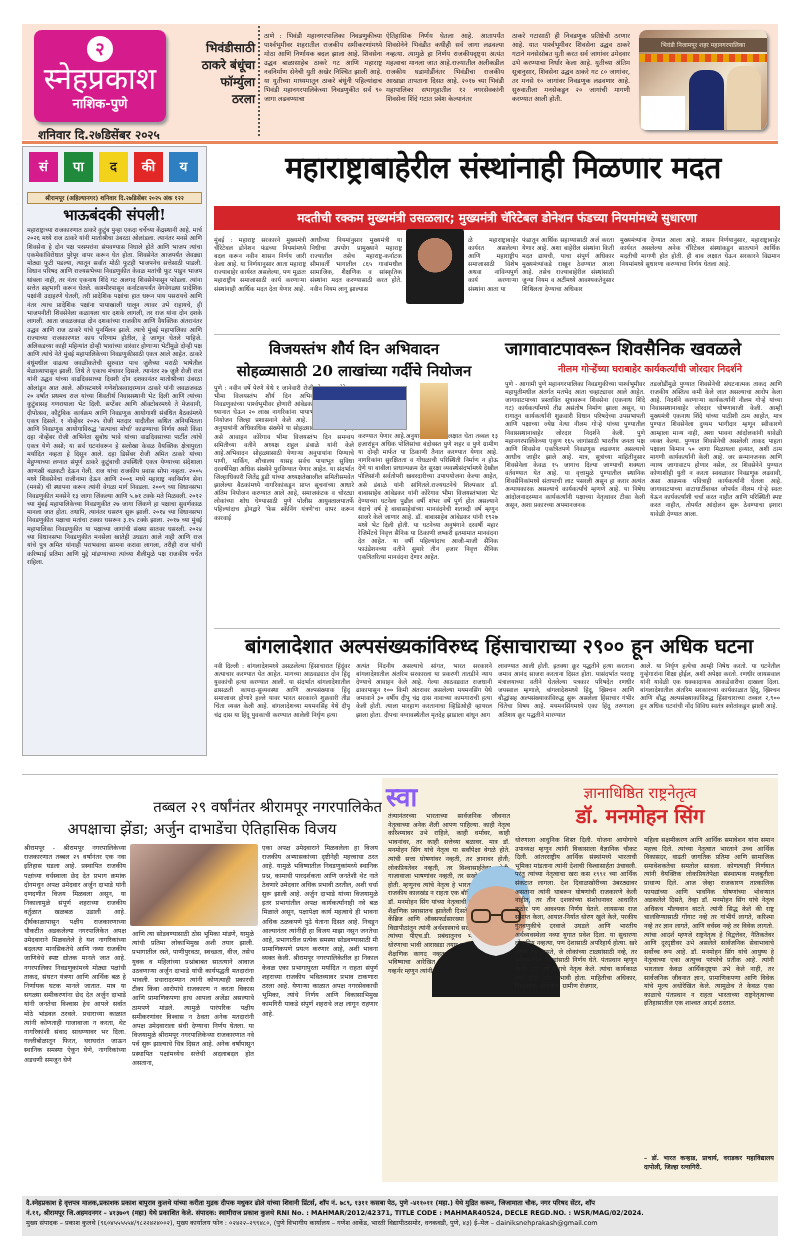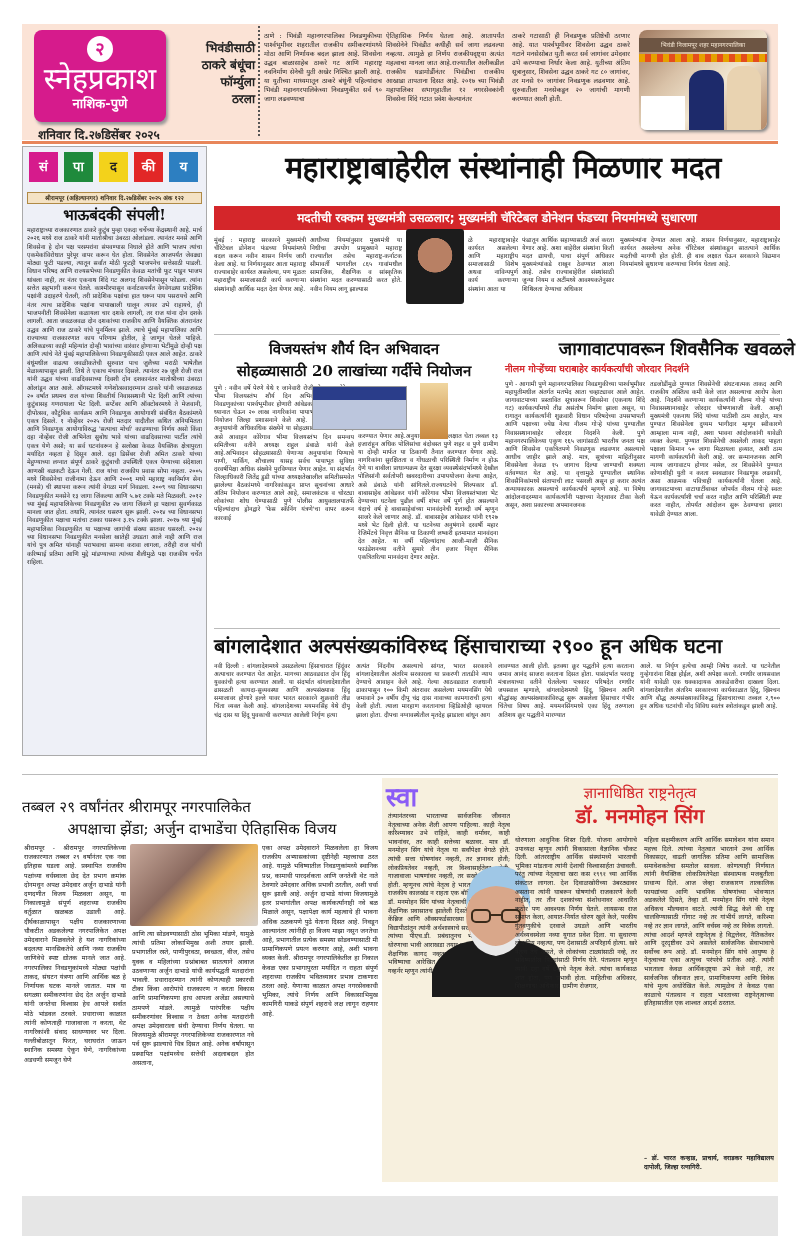--- a/index.html
+++ b/index.html
@@ -31,27 +31,27 @@
 
 #lead{left:214px;top:148px;width:578px;text-align:center;font-size:30px;font-weight:bold;font-family:"DejaVu Serif",serif;letter-spacing:-0.5px;line-height:40px}
 #redbar{left:214px;top:206px;width:566px;height:24px;background:#d4262a;color:#fff;text-align:center;font-size:12px;font-weight:bold;line-height:24px}
 #cmphoto{left:406px;top:229px;width:58px;height:75px;background:radial-gradient(circle at 50% 35%,#b88064 0 30%,#1c1c1c 31%);border-radius:3px}
 #rule2{left:214px;top:334px;width:566px;height:1px;background:#bbb}
 
 #vijh1{left:214px;top:338px;width:280px;text-align:center;font-size:15px;font-weight:bold;font-family:"DejaVu Serif",serif}
 #vijh2{left:214px;top:360px;width:280px;text-align:center;font-size:15px;font-weight:bold;font-family:"DejaVu Serif",serif}
 #vijimg{left:312px;top:386px;width:95px;height:44px;background:linear-gradient(#2a3d8a 0 30%,#bcc6dd 30% 100%);border:1px solid #999}
 #vijtower{left:420px;top:383px;width:28px;height:56px;background:linear-gradient(#f0d6a0,#c9893f)}
-#jagh{left:505px;top:336px;width:290px;text-align:right;font-size:18px;font-weight:bold;font-family:"DejaVu Serif",serif}
-#jags{left:505px;top:362px;width:290px;text-align:left;font-size:9.5px;font-weight:bold;color:#d4262a}
+#jagh{left:505px;top:336px;width:290px;text-align:left;font-size:18px;font-weight:bold;font-family:"DejaVu Serif",serif}
+#jags{left:505px;top:362px;width:290px;text-align:center;font-size:9.5px;font-weight:bold;color:#d4262a}
 #rule3{left:214px;top:628px;width:566px;height:1px;background:#bbb}
-#banh{left:214px;top:632px;width:570px;font-size:20px;font-weight:bold;font-family:"DejaVu Serif",serif}
+#banh{left:214px;top:632px;width:570px;text-align:center;font-size:20px;font-weight:bold;font-family:"DejaVu Serif",serif}
 #rule4{left:214px;top:770px;width:566px;height:1px;background:#bbb}
 
-#shh1{left:22px;top:796px;width:360px;text-align:left;font-size:15px;font-family:"DejaVu Serif",serif}
+#shh1{left:22px;top:796px;width:360px;text-align:right;font-size:15px;font-family:"DejaVu Serif",serif}
 #shh2{left:22px;top:818px;width:360px;text-align:center;font-size:15px;font-family:"DejaVu Serif",serif}
 #shimg{left:130px;top:844px;width:128px;height:82px;background:linear-gradient(135deg,#c8a99b,#8b6a5f 40%,#e8b25a 60%,#d8d0c8);border-radius:2px}
 
 #mmbox{left:382px;top:778px;width:396px;height:404px;background:#f7f0de}
 #swa{left:386px;top:782px;font-size:26px;font-weight:bold;color:#8b5cf6;line-height:30px}
 #mmh1{left:510px;top:782px;width:260px;text-align:center;font-size:15px;color:#d4262a;font-family:"DejaVu Serif",serif}
 #mmh2{left:510px;top:802px;width:260px;text-align:center;font-size:20px;color:#d4262a;font-weight:bold;font-family:"DejaVu Serif",serif}
 #mmpic{left:432px;top:852px;width:128px;height:145px}
 
 #foot{left:22px;top:1196px;width:756px;height:40px;background:#e6e6e6;font-size:6.5px;line-height:10px;padding:2px 4px;color:#111}
@@ -141,13 +141,16 @@
   <path d="M38 78 Q64 110 90 78 Q88 100 64 104 Q40 100 38 78 Z" fill="#e8e8e8"></path>
   <rect x="40" y="58" width="18" height="12" rx="4" fill="none" stroke="#3a2a1a" stroke-width="2"></rect>
   <rect x="70" y="58" width="18" height="12" rx="4" fill="none" stroke="#3a2a1a" stroke-width="2"></rect>
   <line x1="58" y1="63" x2="70" y2="63" stroke="#3a2a1a" stroke-width="2"></line>
 </svg>
 <div class="abs txt" style="left:515px;top:836px;width:122px;height:348px;font-size:6.3px;line-height:8.6px">धोरणाला आधुनिक शिस्त दिली. योजना आयोगाचे उपाध्यक्ष म्हणून त्यांनी विकासाला वैज्ञानिक चौकट दिली. आंतरराष्ट्रीय आर्थिक संस्थांमध्ये भारताची भूमिका मांडताना त्यांनी देशाची विश्वासार्हता उंचावली. परंतु त्यांच्या नेतृत्वाचा खरा कस १९९१ च्या आर्थिक संकटात लागला. देश दिवाळखोरीच्या उंबरठ्यावर असताना त्यांनी घाबरून घोषणांची राजकारणे केली नाहीत, तर तीन दशकांच्या संशोधनावर आधारित कठोर पण आवश्यक निर्णय घेतले. लायसन्स राज समाप्त केला, आयात-निर्यात धोरण खुले केले, परकीय गुंतवणुकीचे दरवाजे उघडले आणि भारतीय अर्थव्यवस्थेला नव्या युगात प्रवेश दिला. या सुधारणा लोकप्रिय नव्हत्या, पण देशासाठी अपरिहार्य होत्या. खरे नेतृत्व तेच असते, जे लोकांच्या टाळ्यांसाठी नव्हे, तर भविष्यातील पिढ्यांसाठी निर्णय घेते. पंतप्रधान म्हणून त्यांनी दहा वर्षे देशाचे नेतृत्व केले. त्यांचा कार्यकाळ शांत होता, पण प्रभावी होता. माहितीचा अधिकार, शिक्षणाचा अधिकार, ग्रामीण रोजगार,</div>
 <div class="abs txt" style="left:644px;top:836px;width:130px;height:318px;font-size:6.3px;line-height:8.6px">महिला सक्षमीकरण आणि आर्थिक समावेशन यांना समान महत्त्व दिले. त्यांच्या नेतृत्वात भारताने उच्च आर्थिक विकासदर, वाढती जागतिक प्रतिमा आणि सामाजिक समावेशकतेचा समतोल साधला. कोणत्याही निर्णयात त्यांनी वैयक्तिक लोकप्रियतेपेक्षा संस्थात्मक मजबुतीला प्राधान्य दिले. आज जेव्हा राजकारण तात्कालिक फायद्यांच्या आणि भावनिक घोषणांच्या भोवऱ्यात अडकलेले दिसते, तेव्हा डॉ. मनमोहन सिंग यांचे नेतृत्व अधिकच मौल्यवान वाटते. त्यांनी सिद्ध केले की राष्ट्र चालविण्यासाठी गोंगाट नव्हे तर गांभीर्य लागते, करिश्मा नव्हे तर ज्ञान लागते, आणि वर्चस्व नव्हे तर विवेक लागतो. त्यांचा आदर्श म्हणजे राष्ट्रनेतृत्व हे विद्वत्तेवर, नैतिकतेवर आणि दूरदृष्टीवर उभे असलेले सार्वजनिक सेवाभावाचे सर्वोच्च रूप आहे. डॉ. मनमोहन सिंग यांचे आयुष्य हे नेतृत्वाच्या एका अत्युच्च परंपरेचे प्रतीक आहे. त्यांनी भारताला केवळ आर्थिकदृष्ट्या उभे केले नाही, तर सार्वजनिक जीवनात ज्ञान, प्रामाणिकपणा आणि विवेक यांचे मूल्य अधोरेखित केले. त्यामुळेच ते केवळ एका काळाचे पंतप्रधान न राहता भारताच्या राष्ट्रनेतृत्वाच्या इतिहासातील एक शाश्वत आदर्श ठरतात.</div>
 <div class="abs txt" style="left:644px;top:1154px;width:130px;height:26px;font-size:6.3px;line-height:8.6px;font-weight:bold">– डॉ. भारत कन्हाड, प्राचार्य, वराडकर महाविद्यालय दापोली, जिल्हा रत्नागिरी.</div>
 
 <div id="foot" class="abs">
+  <div class="r1" style="white-space:nowrap;overflow:hidden">दै.स्नेहप्रकाश हे वृत्तपत्र मालक,प्रकाशक प्रकाश बापुराव कुलथे यांच्या करीता मुद्रक दीपक मधुकर ढोले यांच्या शिवानी प्रिंटर्स, शॉप नं. ७८९, १३११ कसबा पेठ, पुणे -४११०११ (महा.) येथे मुद्रित करून, जिजामाता चौक, नगर परिषद सेंटर, शॉप</div>
+  <div class="r2" style="white-space:nowrap;overflow:hidden">नं.११, श्रीरामपूर जि.अहमदनगर – ४१३७०९ (महा) येथे प्रकाशित केले. संपादक: स्वामीराज प्रकाश कुलथे RNI No. : MAHMAR/2012/42371, TITLE CODE : MAHMAR40524, DECLE REGD.NO. : WSR/MAG/02/2024.</div>
+  <div class="r3" style="white-space:nowrap;overflow:hidden">मुख्य संपादक – प्रकाश कुलथे (९६०४५५५५५४/९८२२४२४००२), मुख्य कार्यालय फोन : ०२४२२–२९९४८०, (पुणे विभागीय कार्यालय – गणेश आर्केड, भारती विद्यापीठसमोर, धनकवडी, पुणे, ४३) ई–मेल – dainiksnehprakash@gmail.com</div>
 </div>
 
 </body></html>

